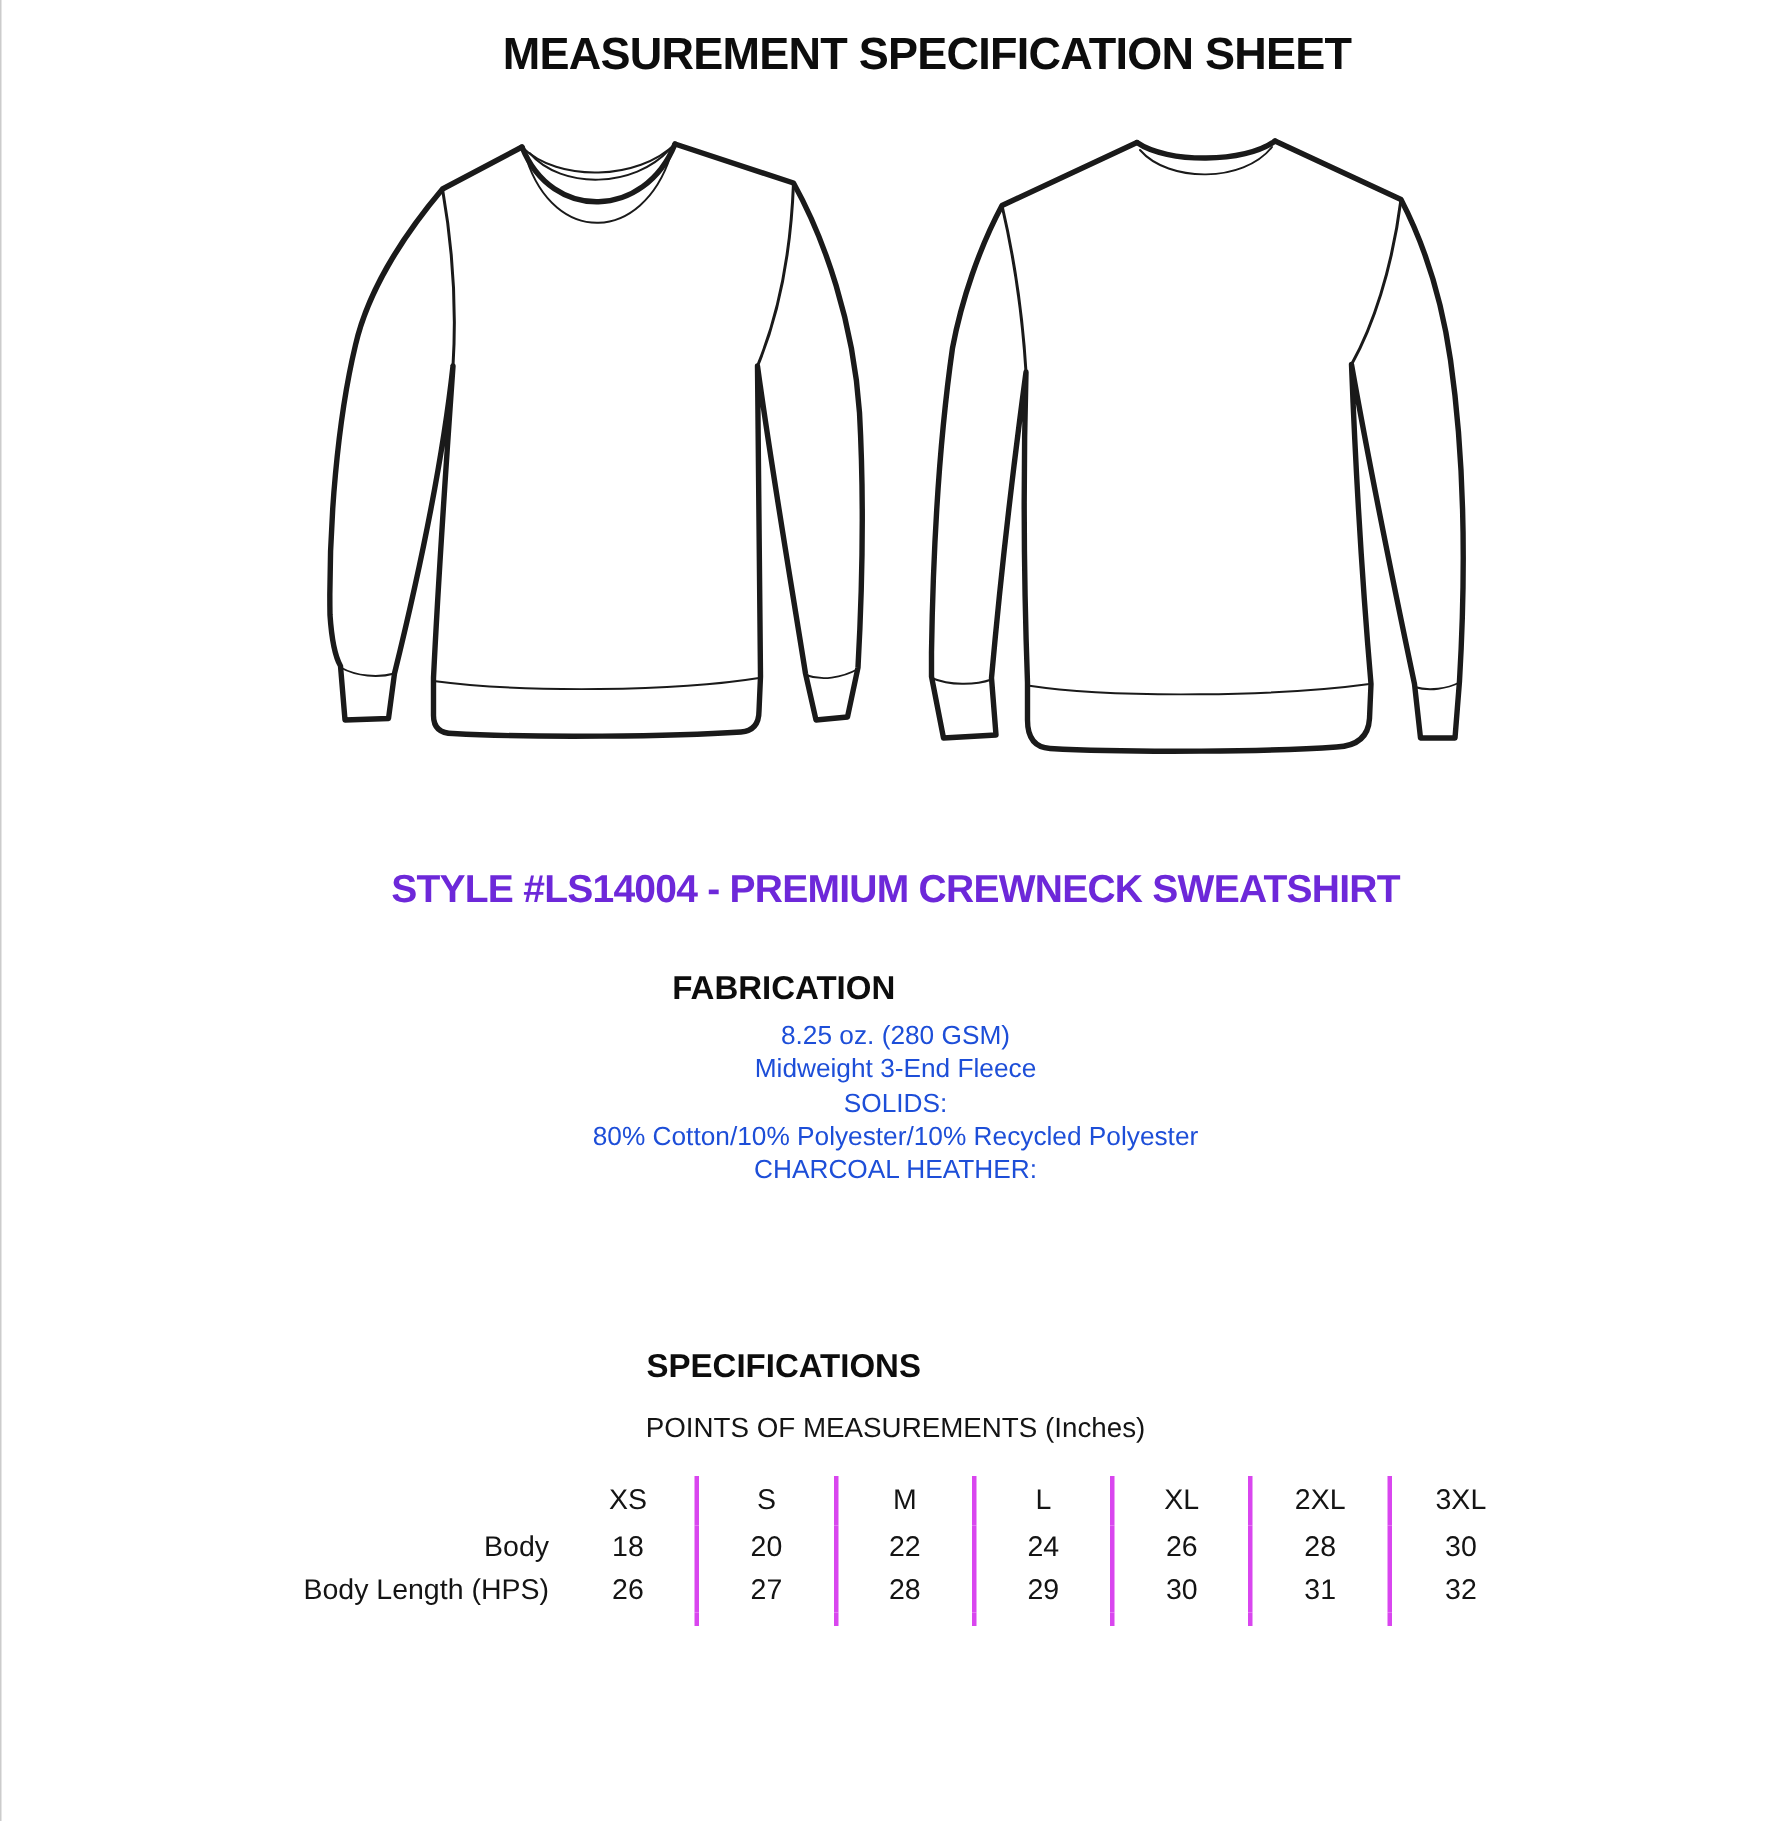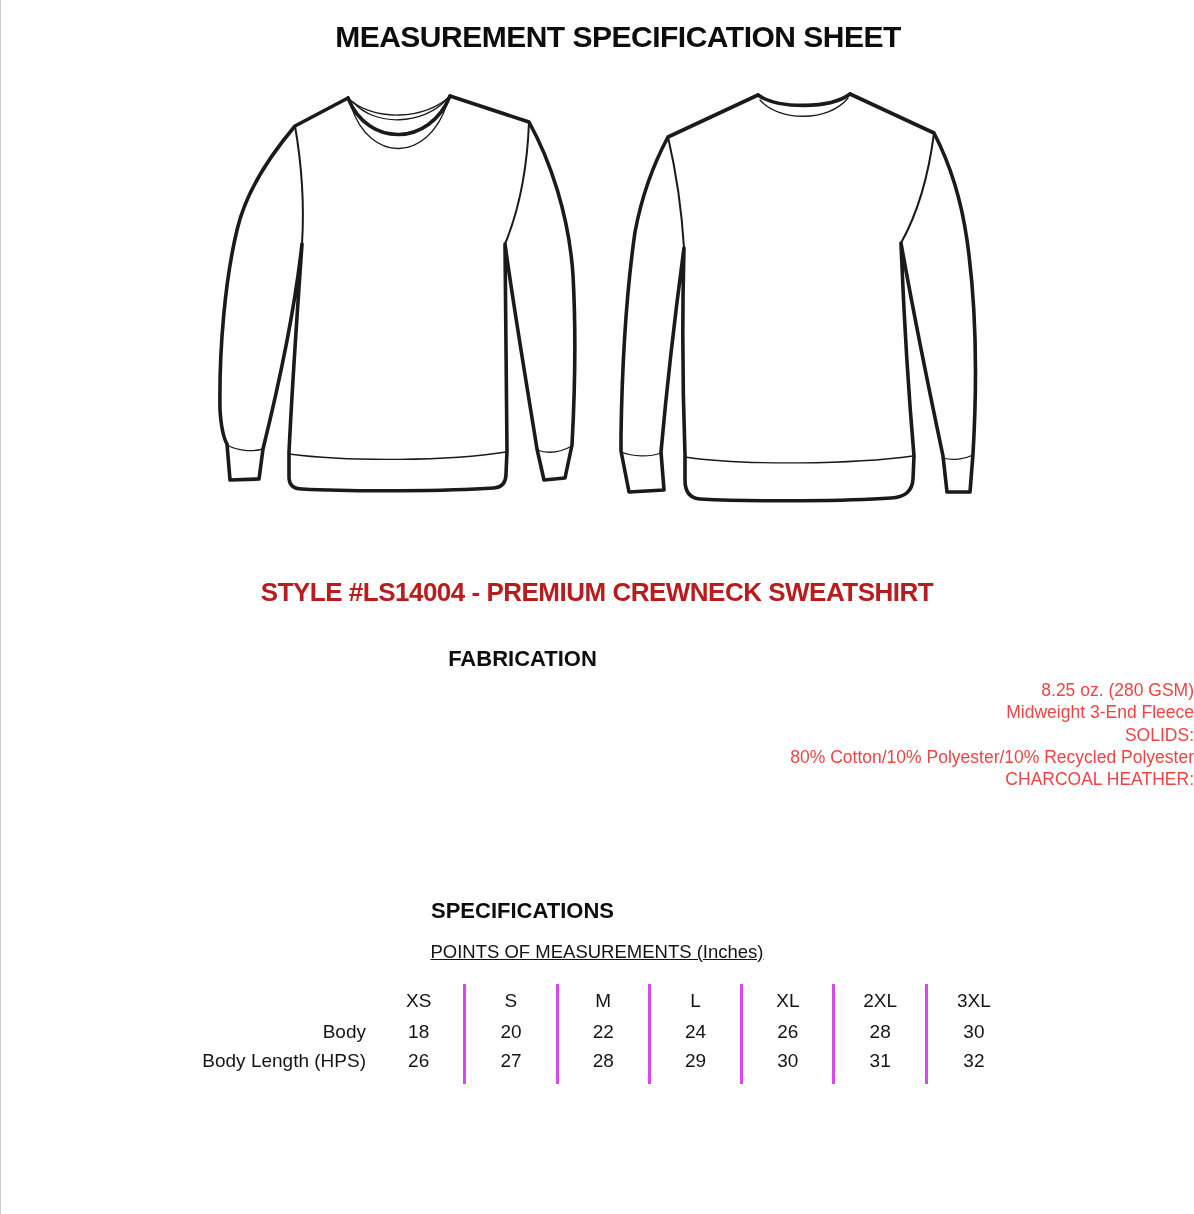--- a/index.html
+++ b/index.html
@@ -19,36 +19,36 @@
     position:absolute;left:0;top:20px;width:1194px;
     text-align:center;font-size:30px;font-weight:bold;
     letter-spacing:-0.5px;color:#0d0d0d;margin-left:21px;
   }
   .sketch{position:absolute;}
   .sketch-front{left:200px;top:80px;}
   .sketch-back{left:615px;top:80px;}
   .style-heading{
     position:absolute;left:0;top:577px;width:1194px;
     text-align:center;font-size:26px;font-weight:bold;
-    letter-spacing:-0.5px;color:#b91c1c;
+    letter-spacing:-0.5px;color:#6d28d9;
   }
   .section-heading{
     position:absolute;left:0;width:1045px;
     text-align:center;font-size:22px;font-weight:bold;color:#0d0d0d;
   }
   .fabrication-heading{top:646px;}
   .specifications-heading{top:898px;}
   .fabrication-lines{
     position:absolute;left:0;top:679px;width:1194px;
-    text-align:right;font-size:17.5px;line-height:22.3px;color:#ef4444;
+    text-align:center;font-size:17.5px;line-height:22.3px;color:#1d4ed8;
   }
   .fabrication-lines p{margin:0;}
   .pom-subheading{
     position:absolute;left:0;top:941px;width:1194px;
-    text-align:center;font-size:18.5px;color:#141414;text-decoration:underline;
+    text-align:center;font-size:18.5px;color:#141414;
   }
   .size-table{
     position:absolute;left:200px;top:984px;
     display:grid;
     grid-template-columns:174px repeat(7,92.3px);
     font-size:19px;color:#141414;
   }
   .size-table .cell{
     display:flex;align-items:center;justify-content:center;
     height:29px;

